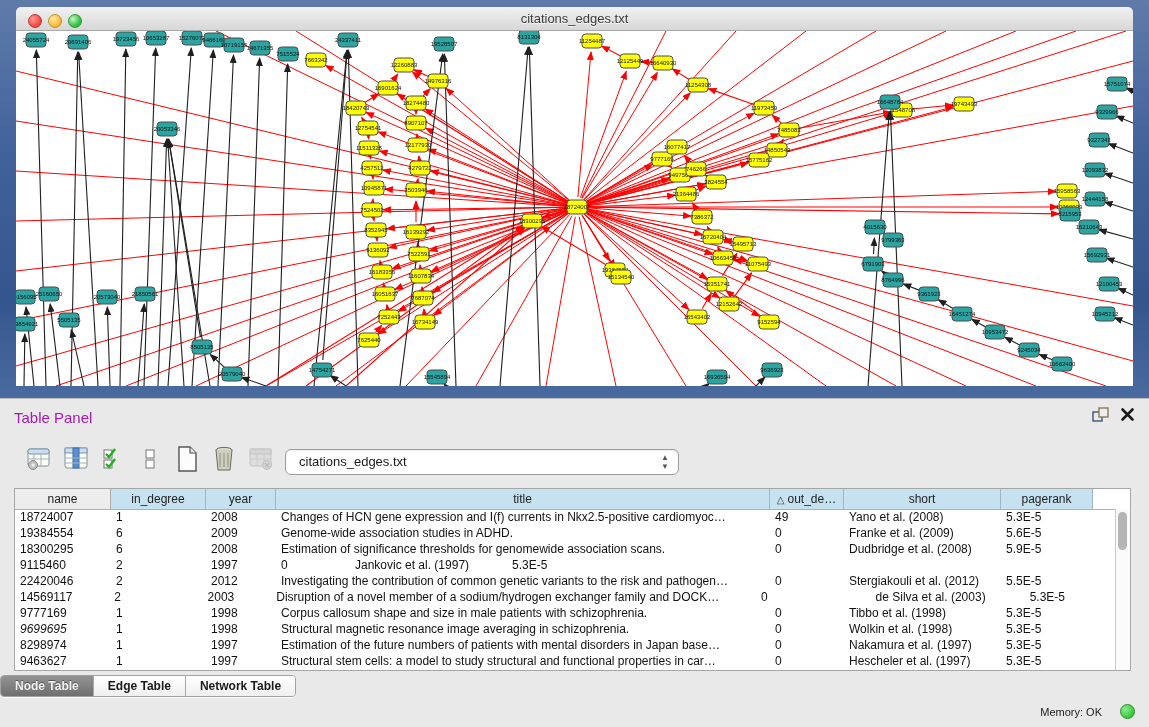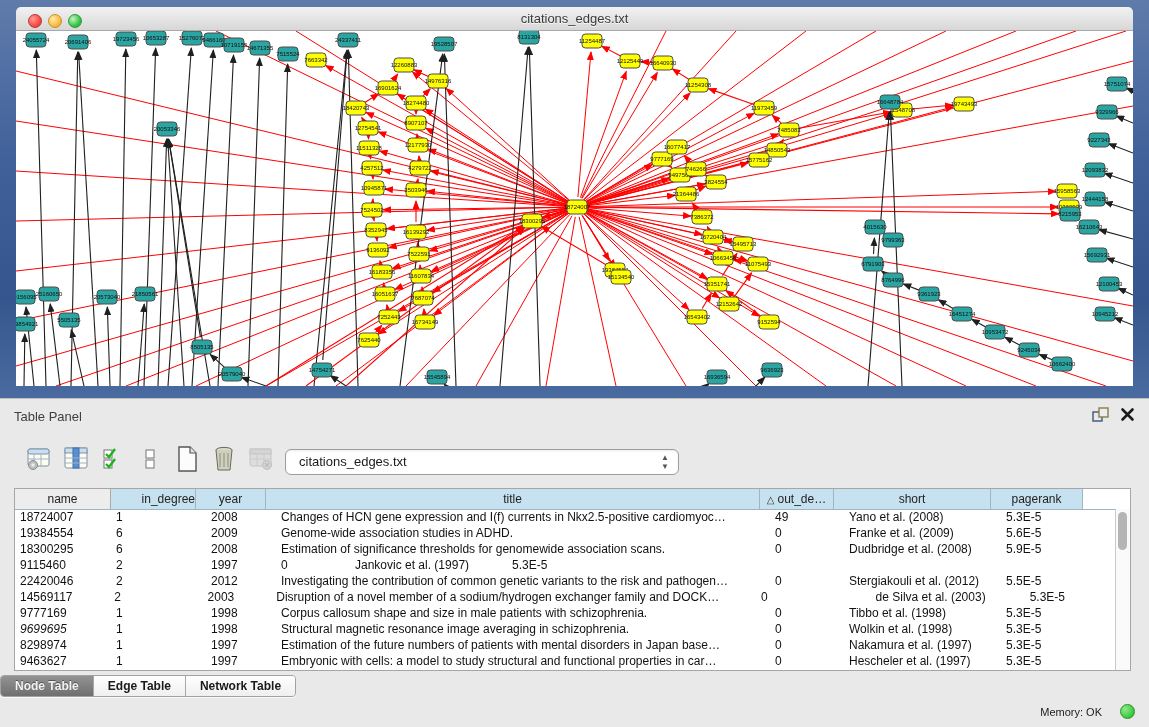--- a/index.html
+++ b/index.html
@@ -15,21 +15,21 @@
       font-size:13px;color:#3A3A3A;text-shadow:0 1px 0 #F8F8F8;}
   .tl{position:absolute;top:7px;width:12px;height:12px;border-radius:50%;display:inline-block;}
   .tl.red{left:12px;background:radial-gradient(circle at 4px 4px,#FF9A96,#F94C44 60%,#C83A32);border:1px solid #B63B33;}
   .tl.yel{left:32px;background:radial-gradient(circle at 4px 4px,#FFE9A8,#FDBC40 60%,#D89C26);border:1px solid #C3932C;}
   .tl.grn{left:52px;background:radial-gradient(circle at 4px 4px,#C9F2BD,#35C649 60%,#25A335);border:1px solid #2E9A38;}
   .net-canvas{position:absolute;left:16px;top:31px;width:1117px;height:355px;background:#FFFFFF;overflow:hidden;}
   .net-canvas svg{display:block;}
   
   .table-panel{position:absolute;left:0;top:398px;width:1149px;height:329px;
       background:#E9E9E9;border-top:1px solid #BDBDBD;}
-  .panel-title{position:absolute;left:14px;top:10px;font-size:13px;color:#404040;}
+  .panel-title{position:absolute;left:14px;top:10px;font-size:15px;color:#a21caf;}
   .panel-icon{position:absolute;top:8px;cursor:default;}
   .float-icon{right:40px;}
   .close-icon{right:14px;}
   .toolbar{position:absolute;left:26px;top:44px;height:32px;display:flex;align-items:center;gap:11px;}
   .tb-btn{width:26px;height:28px;display:flex;align-items:center;justify-content:center;}
   .fx{font-family:"Liberation Serif",serif;font-style:italic;font-weight:bold;font-size:16px;color:#222;}
   .combo{position:absolute;left:285px;top:50px;width:392px;height:24px;background:#FFFFFF;
       border:1px solid #9E9E9E;border-radius:6px;box-shadow:inset 0 1px 2px rgba(0,0,0,.08);}
   .combo-text{position:absolute;left:13px;top:4px;font-size:13px;color:#1A1A1A;}
   .combo-arrows{position:absolute;right:9px;top:3px;font-size:8px;line-height:9px;color:#555;text-align:center;}
@@ -763,21 +763,21 @@
   </div>
 
   <div class="combo">
     <span class="combo-text">citations_edges.txt</span>
     <span class="combo-arrows">▲<br>▼</span>
   </div>
 
   <div class="tcard">
     <div class="thead" id="thead">
         <div class="th gray" style="width: 96px;">name</div>
-        <div class="th" style="width: 85px; text-align: right;">in_degree</div>
+        <div class="th" style="width: 95px;">in_degree</div>
         <div class="th" style="width: 70px;">year</div>
         <div class="th" style="width: 494px;">title</div>
         <div class="th" style="width: 74px;"><span class="sort">△</span>out_de…</div>
         <div class="th" style="width: 157px;">short</div>
         <div class="th" style="width: 92px;">pagerank</div>
         <div class="th" style="flex: 1 1 0%; background: rgb(255, 255, 255); border-right: none;"></div>
       </div>
     <div class="tbody" id="tbody">
         <div class="trow">
           <div class="td" style="width: 96px;">18724007</div>
@@ -856,21 +856,21 @@
           <div class="td" style="width: 70px;">1997</div>
           <div class="td" style="width: 494px;">Estimation of the future numbers of patients with mental disorders in Japan base…</div>
           <div class="td" style="width: 74px;">0</div>
           <div class="td" style="width: 157px;">Nakamura et al. (1997)</div>
           <div class="td" style="width: 92px;">5.3E-5</div>
         </div>
         <div class="trow">
           <div class="td" style="width: 96px;">9463627</div>
           <div class="td" style="width: 95px;">1</div>
           <div class="td" style="width: 70px;">1997</div>
-          <div class="td" style="width: 494px;">Embryonic with cells: a model to study structural and functional properties in car…</div>
+          <div class="td" style="width: 494px;">Structural stem cells: a model to study structural and functional properties in car…</div>
           <div class="td" style="width: 74px;">0</div>
           <div class="td" style="width: 157px;">Hescheler et al. (1997)</div>
           <div class="td" style="width: 92px;">5.3E-5</div>
         </div>
       </div>
     <div class="scrollbar">
       <div class="scroll-thumb"></div>
     </div>
   </div>
 

